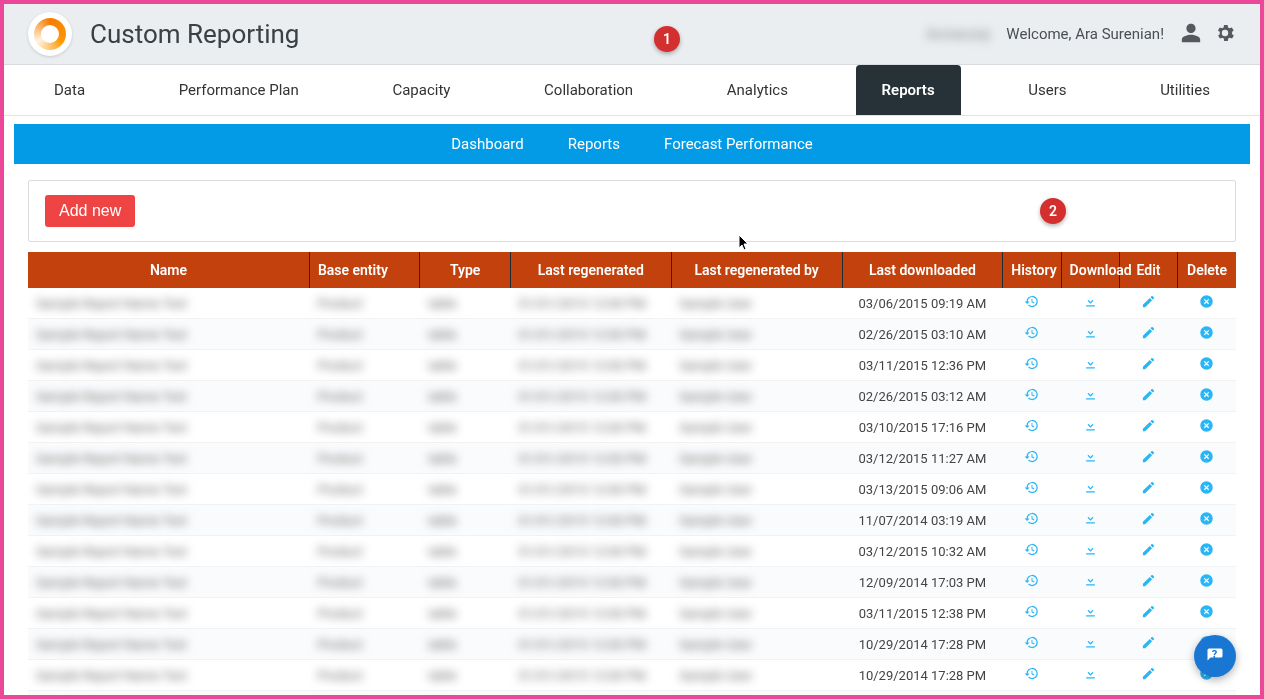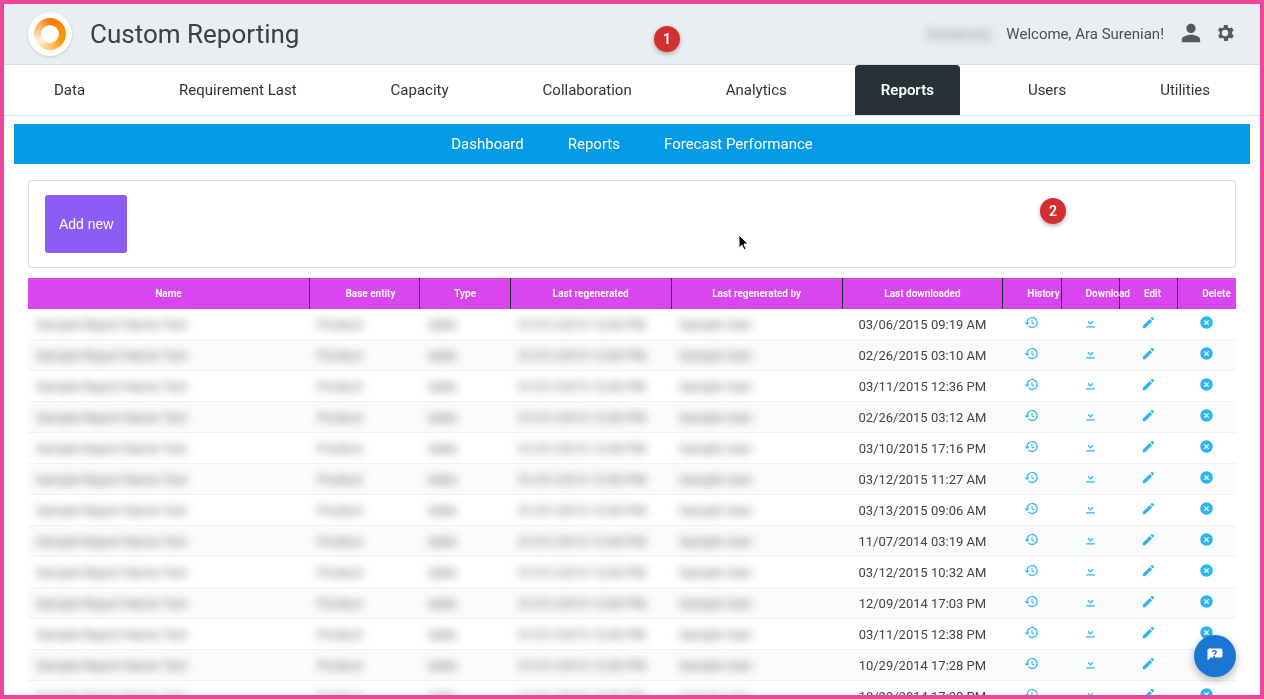--- a/index.html
+++ b/index.html
@@ -109,56 +109,56 @@
       background: #0277bd;
     }
     .toolbar-box {
       margin: 16px 24px 10px 24px;
       border: 1px solid #d9dde0;
       border-radius: 2px;
       padding: 14px 16px;
       position: relative;
     }
     .btn-add {
-      background: #8b5cf6;
+      background: #ef4444;
       color: #fff;
       border: none;
-      padding: 21px 14px;
+      padding: 7px 14px;
       border-radius: 3px;
-      font-size: 14px;
+      font-size: 16px;
       cursor: pointer;
     }
     table {
       width: calc(100% - 48px);
       margin: 0 24px;
       border-collapse: collapse;
       table-layout: fixed;
     }
     thead th {
-      background: #d946ef;
+      background: #c2410c;
       color: #fff;
       font-weight: 600;
-      font-size: 10px;
-      padding: 10px 24px;
+      font-size: 14px;
+      padding: 10px 8px;
       border-right: 1px solid #1f2b37;
       white-space: nowrap;
     }
     thead th:last-child { border-right: none; }
     tbody td {
       padding: 6px 8px;
       font-size: 13px;
       color: #444;
       border-bottom: 1px solid #f0f2f4;
       white-space: nowrap;
       overflow: hidden;
     }
     tbody tr:nth-child(odd) { background: #fff; }
     tbody tr:nth-child(even) { background: #fafbfc; }
     .col-name { width: 280px; text-align: center; }
-    .col-base { width: 110px; text-align: right; }
+    .col-base { width: 110px; text-align: left; }
     .col-type { width: 90px; text-align: center; }
     .col-regen { width: 160px; text-align: center; }
     .col-regenby { width: 170px; text-align: center; }
     .col-dl { width: 160px; text-align: center; }
     .col-act { width: 58px; text-align: center; }
     .blur-cell {
       filter: blur(5px);
       color: #666;
     }
     td.center { text-align: center; }
@@ -229,21 +229,21 @@
           <svg viewBox="0 0 24 24">
               <path d="M19.4 13l.6-1-.6-1 2.1-1.6-2-3.4-2.5.9-1.7-1-.4-2.6h-4l-.4 2.6-1.7 1-2.5-.9-2 3.4L6.6 11l-.6 1 .6 1-2.1 1.6 2 3.4 2.5-.9 1.7 1 .4 2.6h4l.4-2.6 1.7-1 2.5.9 2-3.4L19.4 13zM12 15.5A3.5 3.5 0 1 1 12 8.5a3.5 3.5 0 0 1 0 7z"></path>
             </svg>
         </span>
       </div>
     </div>
   </div>
 
   <div class="main-nav">
     <div class="nav-item">Data</div>
-    <div class="nav-item">Requirement Last</div>
+    <div class="nav-item">Performance Plan</div>
     <div class="nav-item">Capacity</div>
     <div class="nav-item">Collaboration</div>
     <div class="nav-item">Analytics</div>
     <div class="nav-item active">Reports</div>
     <div class="nav-item">Users</div>
     <div class="nav-item">Utilities</div>
   </div>
 
   <div class="sub-nav">
     <div class="sub-item">Dashboard</div>

